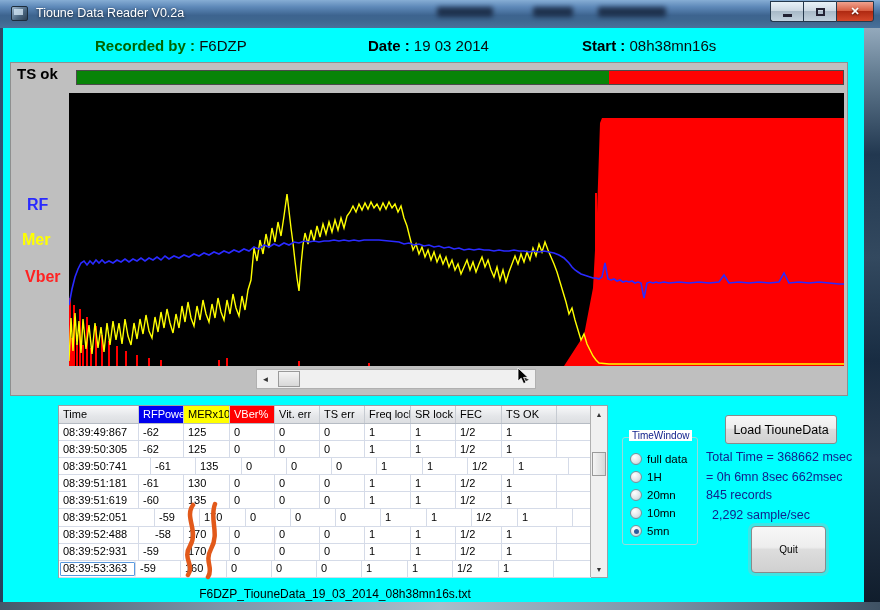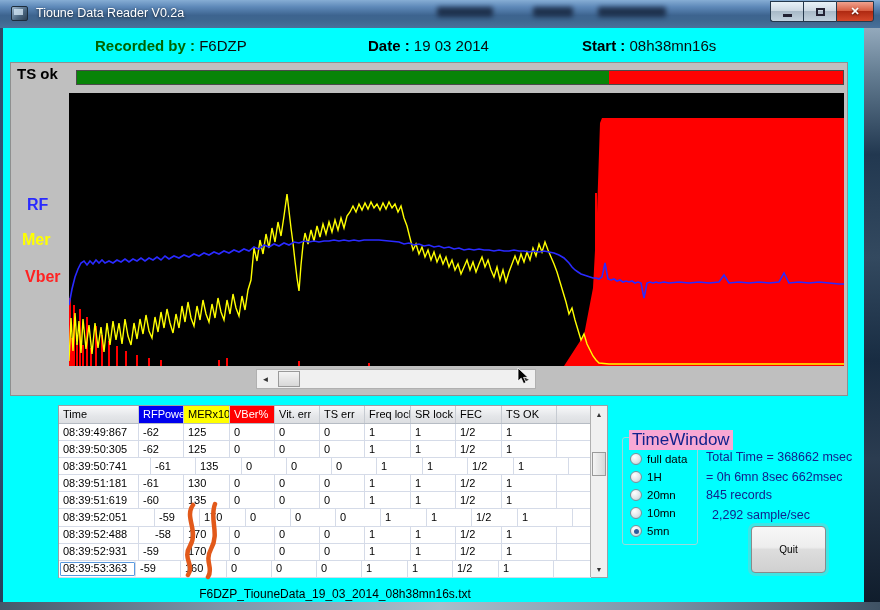--- a/index.html
+++ b/index.html
@@ -57,21 +57,21 @@
   .tr .td{padding:1.5px 0 0 4px;border-right:1px solid #d5dbe8;overflow:hidden;white-space:nowrap;color:#000;}
   .td.focused{outline:1px solid #5a9ae0;outline-offset:-2px;border-radius:2px;}
   
   .vscroll{position:absolute;right:0;top:0;width:17px;height:171px;background:#f0f0f0;border-left:1px solid #b0b0b0;}
   .vscroll .arrow{position:absolute;left:0;width:16px;height:16px;display:flex;align-items:center;justify-content:center;font-size:7px;color:#333;}
   .vscroll .thumb{position:absolute;left:1px;top:46px;width:14px;height:24px;background:linear-gradient(90deg,#f4f4f4,#d8d8d8);border:1px solid #9a9a9a;}
   
   .ann{position:absolute;left:58px;top:405px;pointer-events:none;}
   
   .groupbox{position:absolute;left:622px;top:437px;width:76px;height:108px;border:1px solid #9adada;border-radius:3px;}
-  .groupbox-title{position:absolute;left:6px;top:-8px;background:#f9a8d4;padding:0 3px;font-size:17px;color:#12218c;}
+  .groupbox-title{position:absolute;left:6px;top:-8px;background:#ffffff;padding:0 3px;font-size:10px;color:#12218c;}
   .radio-row{position:absolute;left:7px;display:flex;align-items:center;height:14px;cursor:default;}
   .radio-circle{width:12px;height:12px;border-radius:50%;background:radial-gradient(circle at 35% 30%,#ffffff,#dfe6ea 55%,#b5c2ca);border:1px solid #7d8f9a;margin-right:5px;position:relative;flex:none;}
   .radio-circle.sel:after{content:"";position:absolute;left:2.5px;top:2.5px;width:5px;height:5px;border-radius:50%;background:#2e5e9e;}
   .radio-label{font-size:11.5px;color:#000;}
   .btn{position:absolute;display:flex;align-items:center;justify-content:center;
     background:linear-gradient(180deg,#f7f7f7 0%,#ededed 45%,#dddddd 50%,#d0d0d0 100%);
     border:1px solid #8a8a8a;border-radius:3px;color:#000;}
   .btn-load{left:725px;top:415px;width:112px;height:29px;font-size:12.5px;}
   .btn-quit{left:751px;top:526px;width:75px;height:47px;font-size:10px;border-radius:4px;box-shadow:0 0 0 3px rgba(180,180,180,.35);}
   .stat{position:absolute;left:706px;color:#13218c;font-size:12.5px;white-space:nowrap;}
@@ -320,20 +320,21 @@
           <span class="radio-circle"></span>
           <span class="radio-label">10mn</span>
         </div>
         <div class="radio-row" style="top: 86px;">
           <span class="radio-circle sel"></span>
           <span class="radio-label">5mn</span>
         </div>
       </div>
   </div>
 
+  <div class="btn btn-load">Load TiouneData</div>
   <div class="stat" style="top:450px;">Total Time = 368662 msec</div>
   <div class="stat" style="top:470px;text-align:right;">= 0h 6mn 8sec 662msec</div>
   <div class="stat" style="top:488px;">845 records</div>
   <div class="stat" style="left:712px;top:508px;">2,292 sample/sec</div>
   <div class="btn btn-quit">Quit</div>
 
   <div class="filename">F6DZP_TiouneData_19_03_2014_08h38mn16s.txt</div>
 
   <svg class="cursor" viewBox="0 0 12 17">
     <path d="M1,0 L1,13 L4.2,10.2 L6.6,15.6 L9,14.5 L6.6,9.4 L11,9.4 Z" fill="#000" stroke="#fff" stroke-width="0.8"></path>

